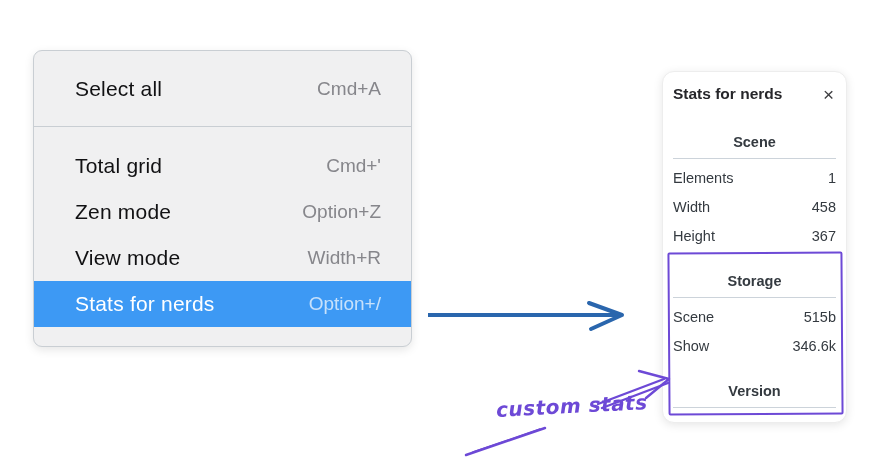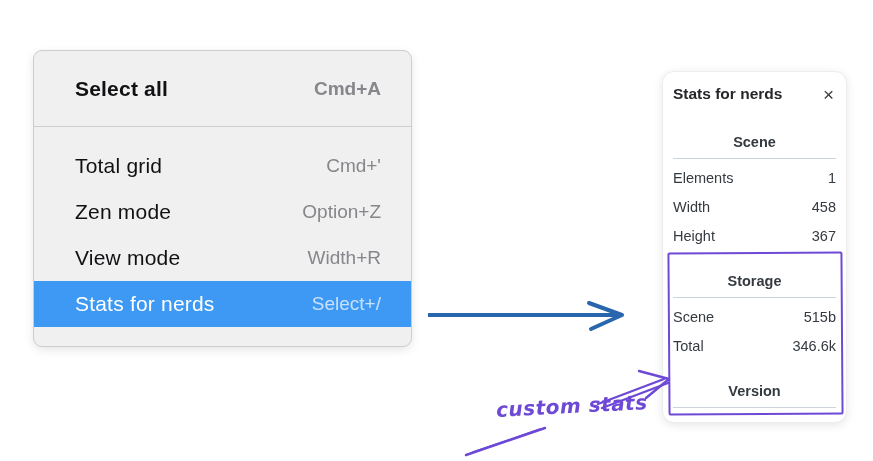--- a/index.html
+++ b/index.html
@@ -17,21 +17,21 @@
   .menu {
     position: absolute;
     left: 33px; top: 50px;
     width: 379px;
     background: #f0f0f1;
     border: 1px solid #c9ced3;
     border-radius: 9px;
     box-shadow: 0 3px 10px rgba(0,0,0,0.10);
     overflow: hidden;
   }
-  .menu-group-top { padding: 15px 0 14px; font-weight: bold; }
+  .menu-group-top { padding: 15px 0 14px; }
   .menu-group-bottom { padding: 16px 0 19px; }
   .menu-divider { height: 1px; background: #c9ced3; }
   .menu-item {
     height: 46px;
     display: flex;
     align-items: center;
     justify-content: space-between;
     padding: 0 30px 0 41px;
     cursor: default;
   }
@@ -142,21 +142,21 @@
       <div class="menu-item">
         <span class="mi-label">Zen mode</span>
         <span class="mi-short">Option+Z</span>
       </div>
       <div class="menu-item">
         <span class="mi-label">View mode</span>
         <span class="mi-short">Width+R</span>
       </div>
       <div class="menu-item highlight">
         <span class="mi-label">Stats for nerds</span>
-        <span class="mi-short">Select+/</span>
+        <span class="mi-short">Option+/</span>
       </div>
     </div>
   </div>
 
   <svg class="overlay-svg" viewBox="0 0 873 461">
     <line x1="428" y1="315" x2="620" y2="315" stroke="#2a66ad" stroke-width="4"></line>
     <polyline points="589,303 622,315 591,329" fill="none" stroke="#2a66ad" stroke-width="4" stroke-linecap="round" stroke-linejoin="round"></polyline>
   </svg>
 
   <div class="panel">
@@ -180,21 +180,21 @@
       <span>367</span>
     </div>
 
     <div class="sec-h later">Storage</div>
     <div class="sec-div"></div>
     <div class="stat-row">
       <span>Scene</span>
       <span>515b</span>
     </div>
     <div class="stat-row">
-      <span>Total</span>
+      <span>Show</span>
       <span>346.6k</span>
     </div>
 
     <div class="sec-h later">Version</div>
     <div class="sec-div"></div>
 
     <div class="annot-box"></div>
   </div>
 
   <svg class="overlay-svg" viewBox="0 0 873 461">

